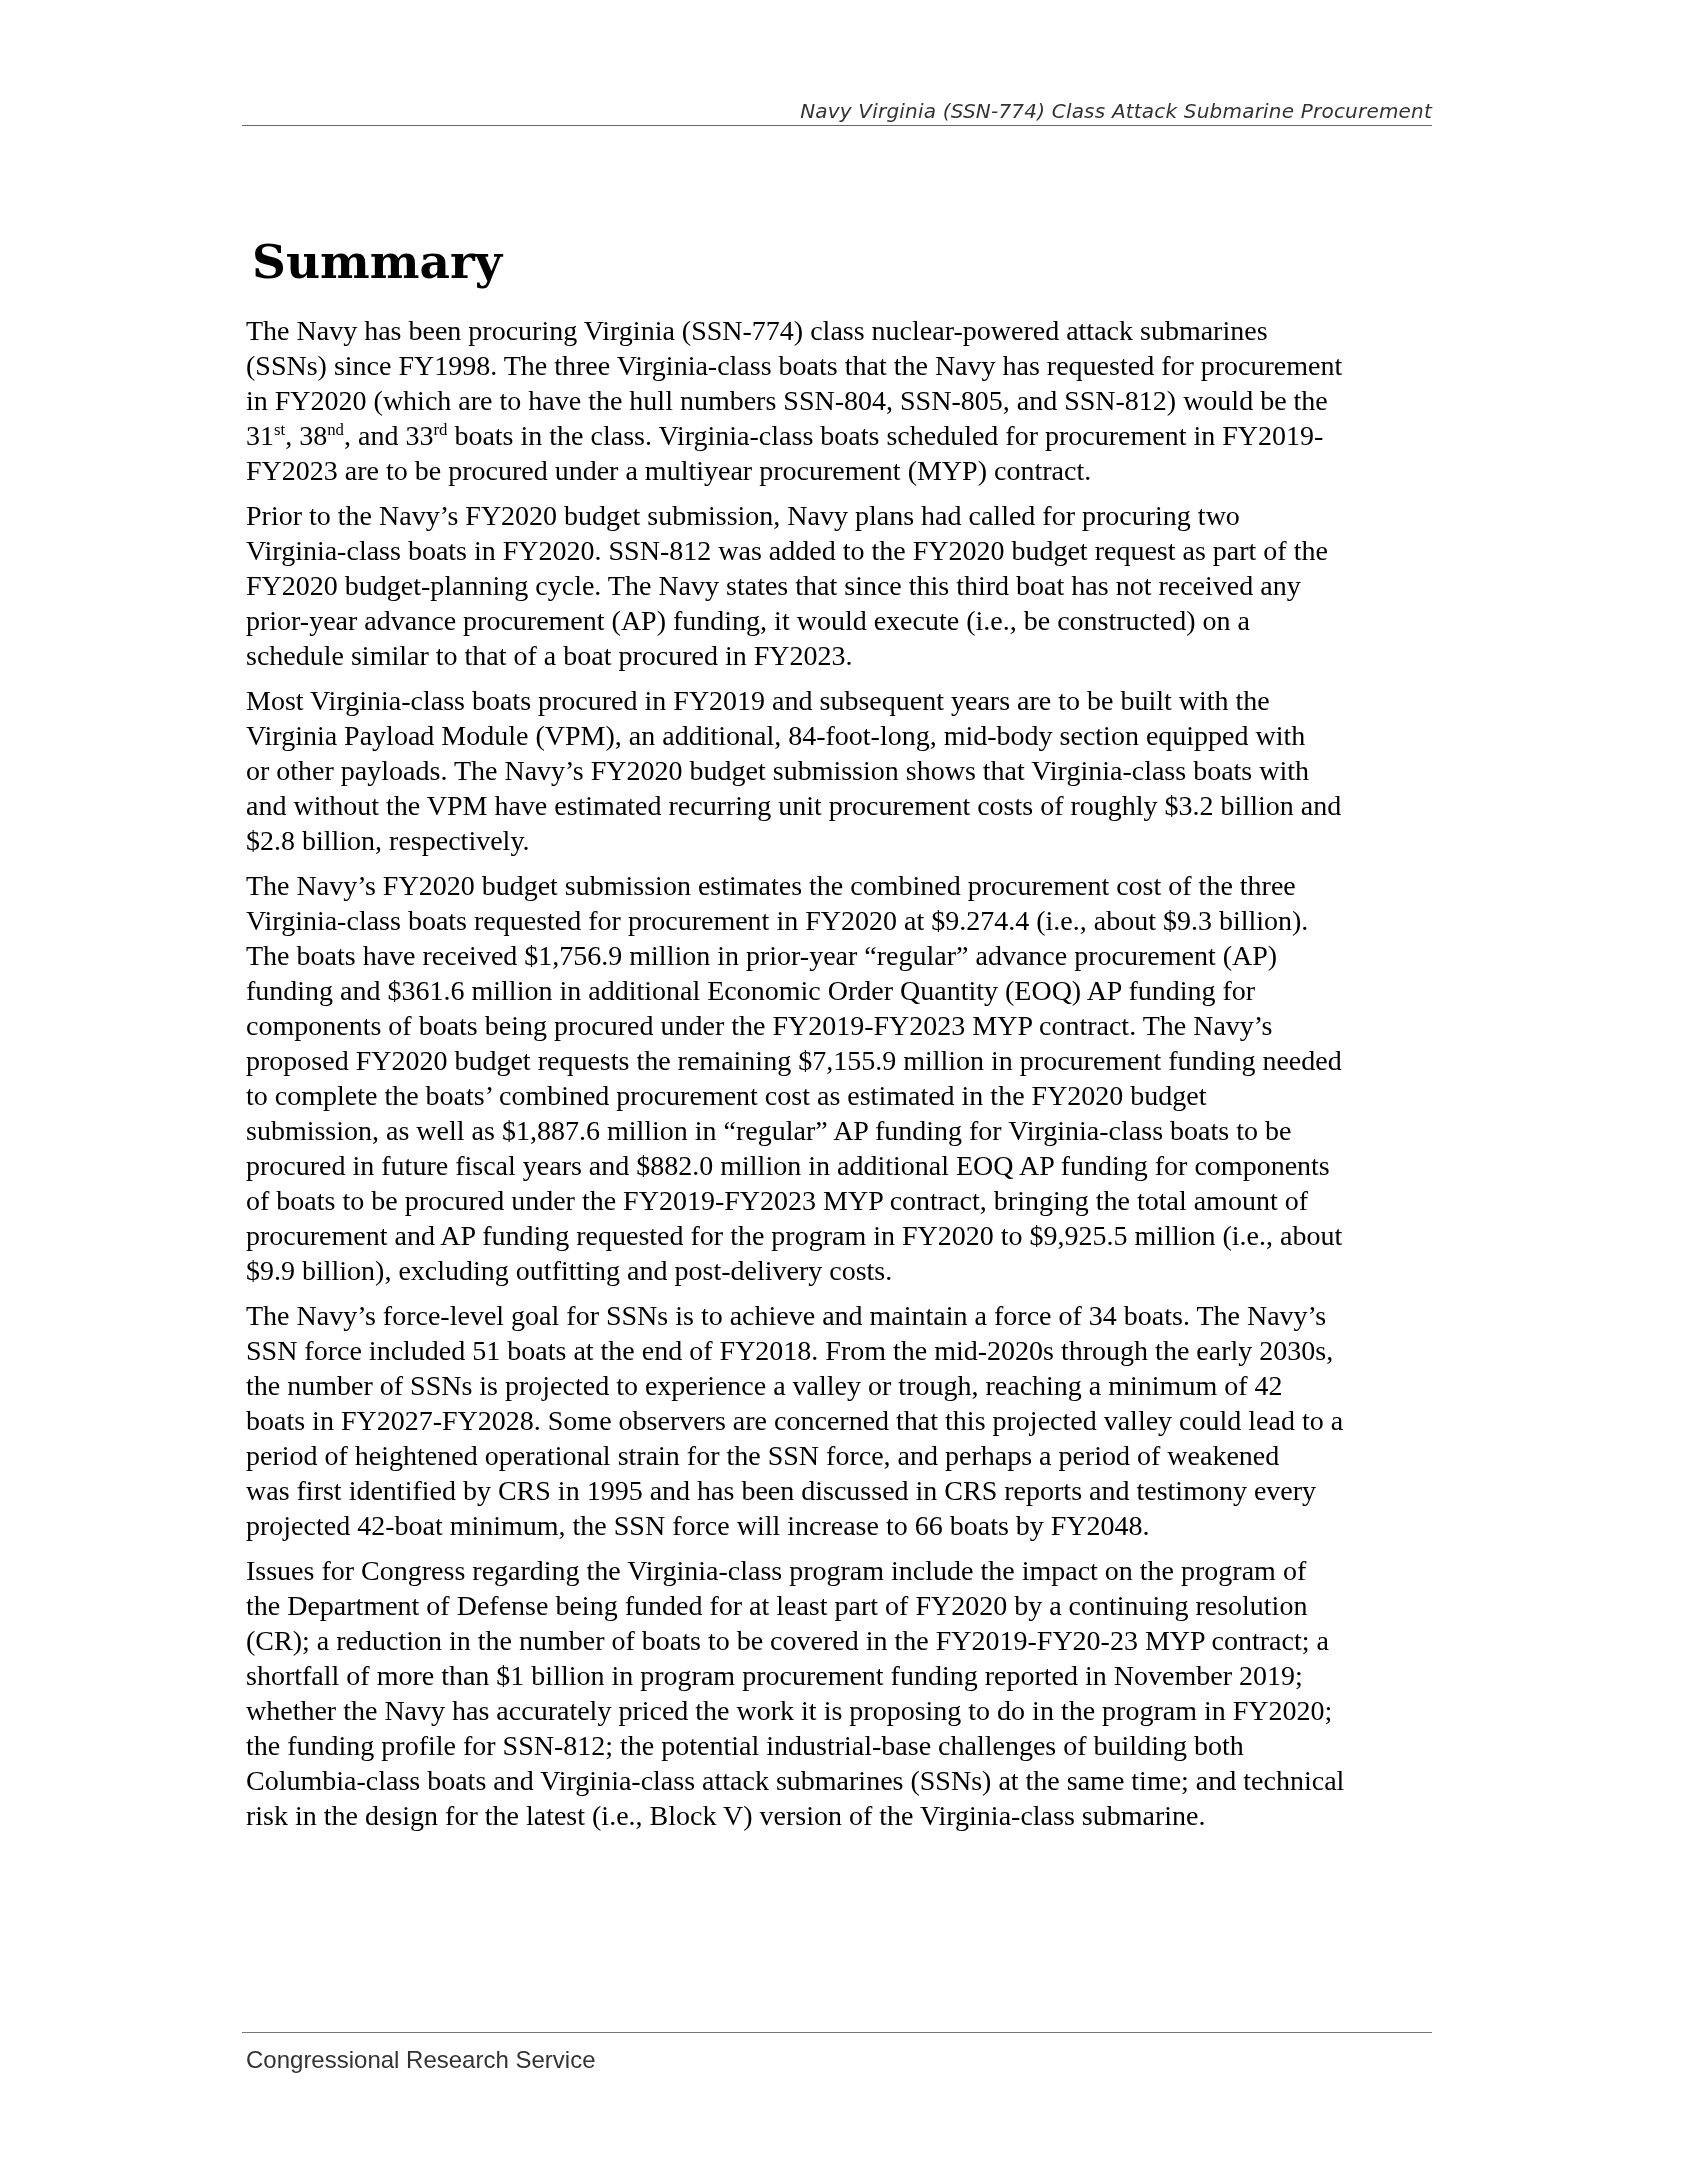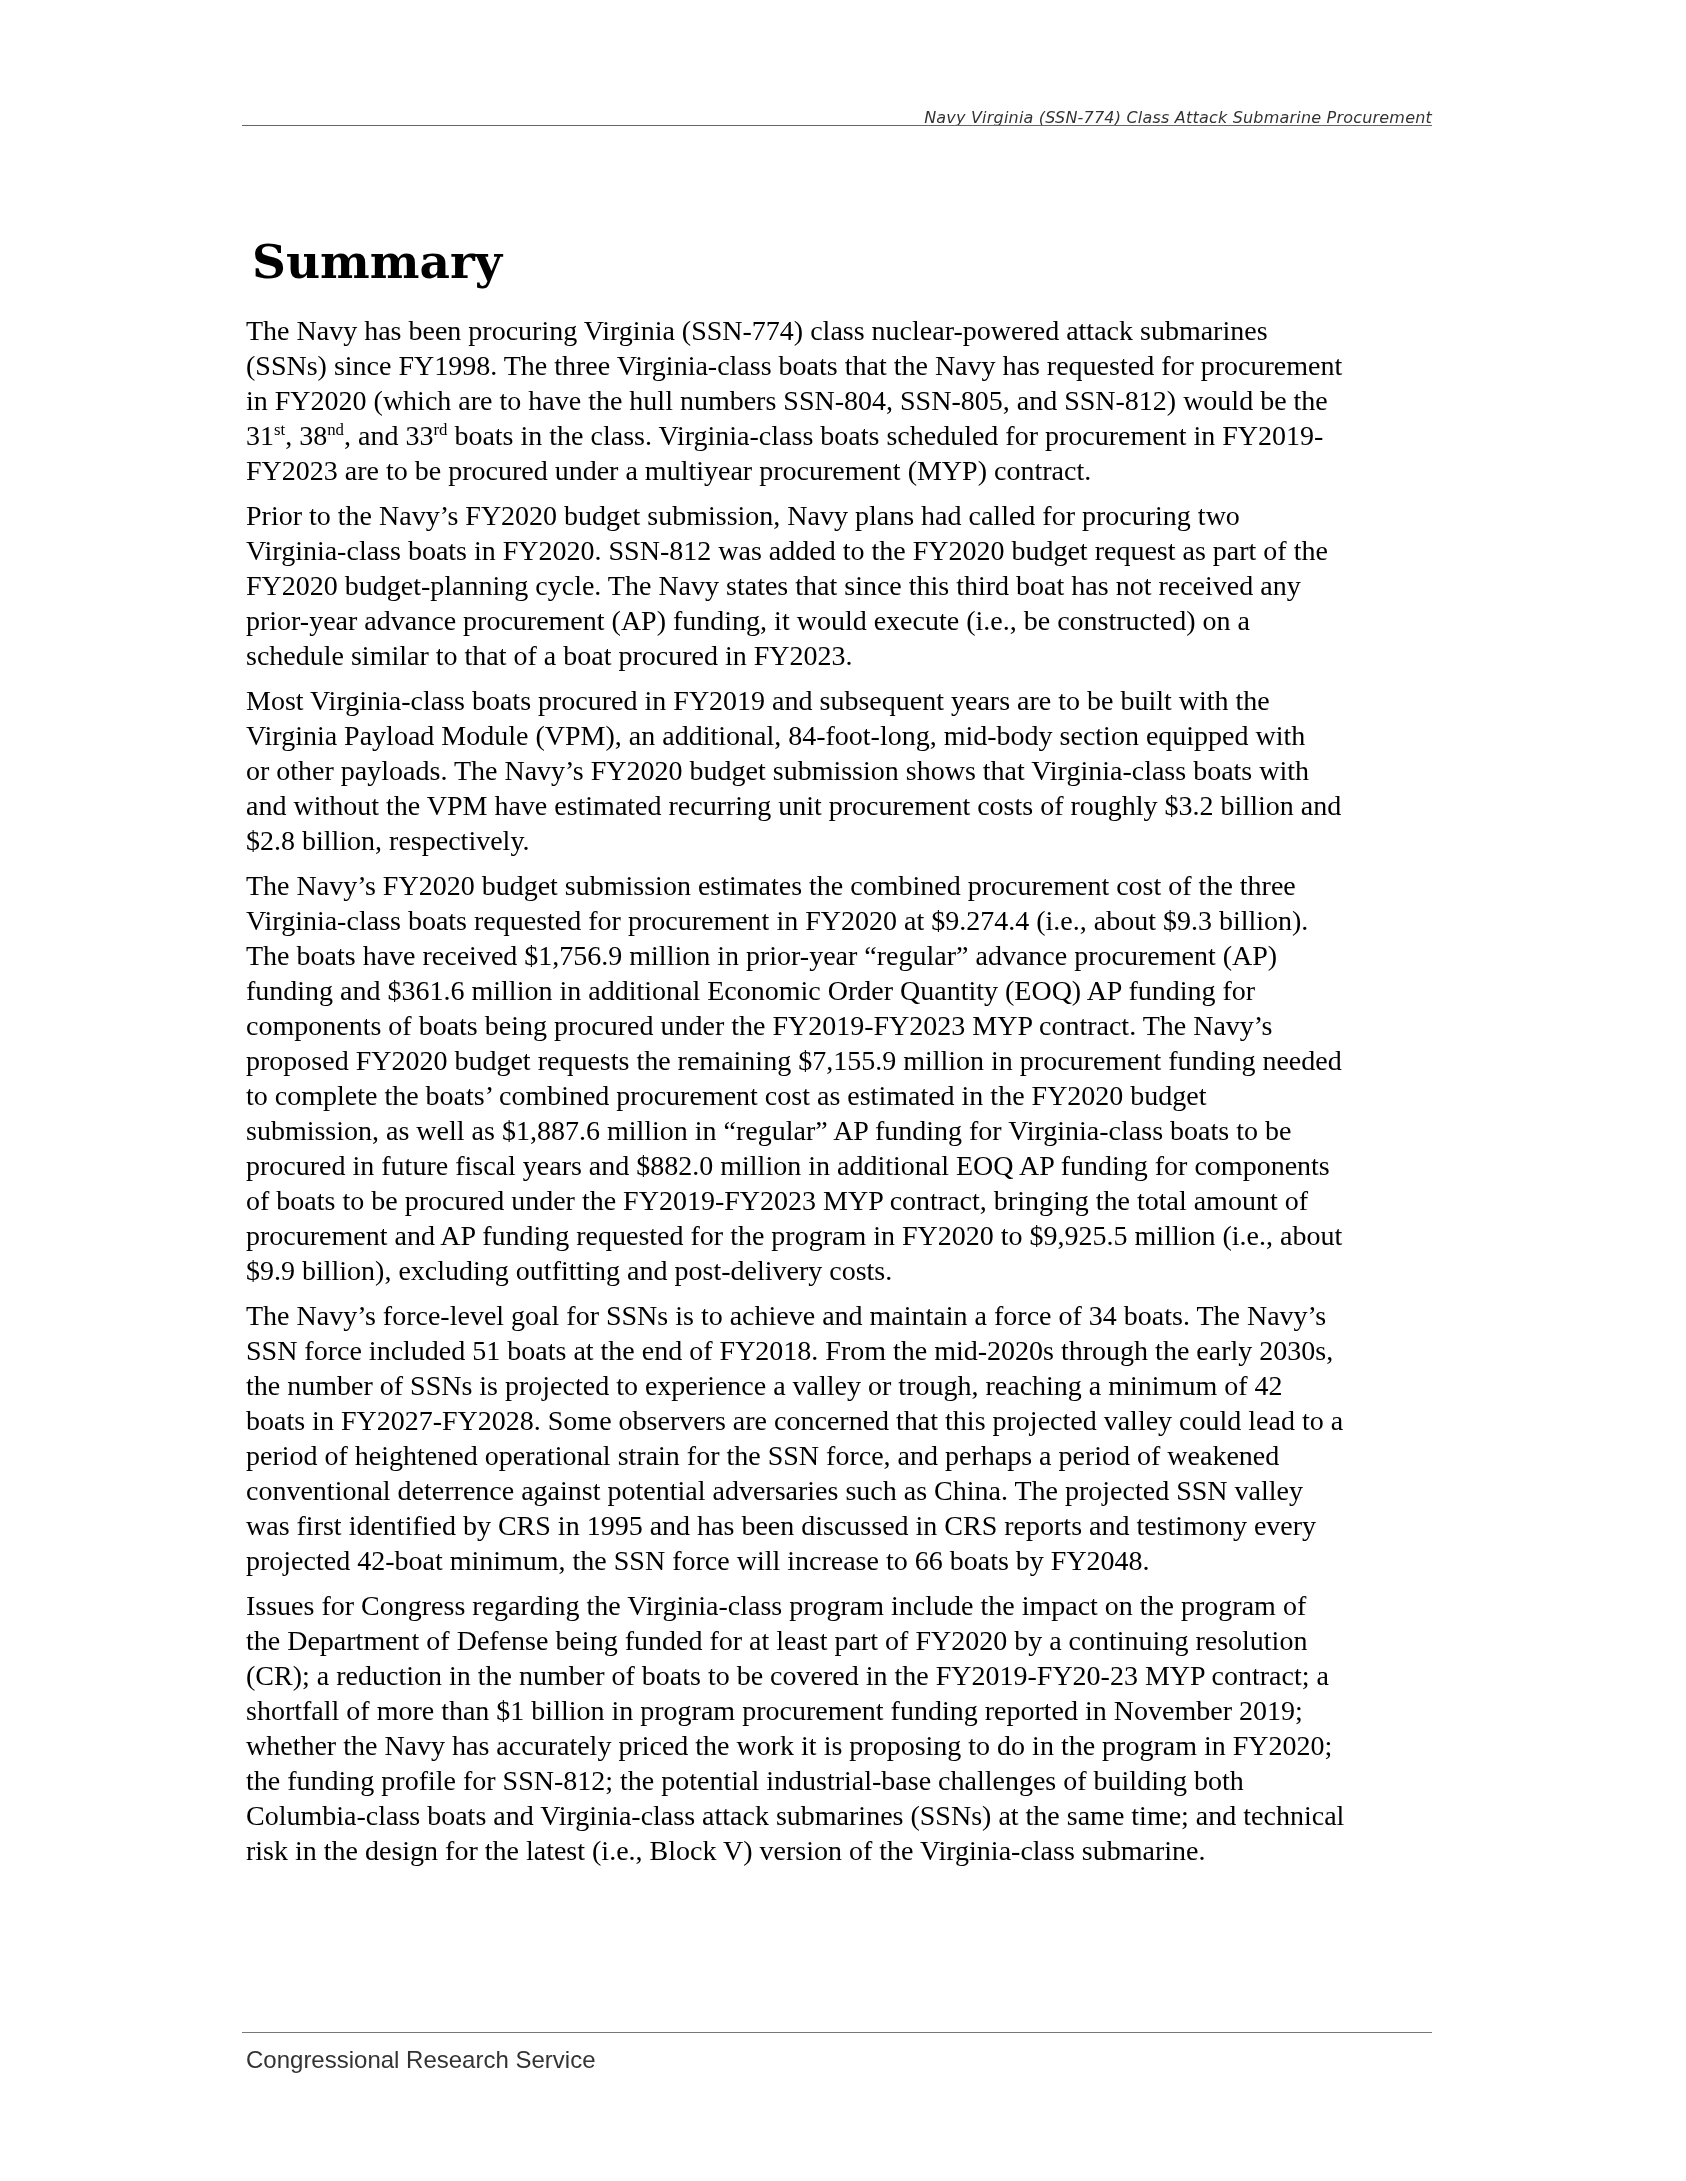--- a/index.html
+++ b/index.html
@@ -1,21 +1,21 @@
 <!DOCTYPE html>
 <html style="font-size:14.7px"><head>
 <meta charset="utf-8">
 <style>
   html, body { margin: 0; padding: 0; background: #ffffff; }
   body { width: 1686px; height: 2182px; position: relative; overflow: hidden; }
   .page { position: absolute; left: 0; top: 0; width: 1686px; height: 2182px; background: #fff; }
   .running-header {
-    position: absolute; left: 242px; top: 108px; width: 1190px;
+    position: absolute; left: 242px; top: 99px; width: 1190px;
     text-align: right; font-family: "DejaVu Sans", sans-serif; font-style: italic;
-    font-size: 16px; color: #333; letter-spacing: 0.2px;
+    font-size: 20px; color: #333; letter-spacing: 0.2px;
   }
   .header-rule { position: absolute; left: 242px; top: 125px; width: 1190px; height: 0; border-top: 1.4px solid #666; }
   .title {
     position: absolute; left: 246px; top: 228px; margin: 6px;
     font-family: "DejaVu Serif", serif; font-weight: bold; font-size: 47px; color: #000;
   }
   .body { position: absolute; left: 246px; top: 305px; width: 1194px; }
   .para {
     font-family: "Liberation Serif", serif; font-size: 28px; line-height: 35px; color: #000;
     margin: 8px 0 10px 0; white-space: nowrap;
@@ -72,21 +72,20 @@
         <span class="ln">of boats to be procured under the FY2019-FY2023 MYP contract, bringing the total amount of</span>
         <span class="ln">procurement and AP funding requested for the program in FY2020 to $9,925.5 million (i.e., about</span>
         <span class="ln">$9.9 billion), excluding outfitting and post-delivery costs.</span>
       </p>
       <p class="para">
         <span class="ln">The Navy’s force-level goal for SSNs is to achieve and maintain a force of 34 boats. The Navy’s</span>
         <span class="ln">SSN force included 51 boats at the end of FY2018. From the mid-2020s through the early 2030s,</span>
         <span class="ln">the number of SSNs is projected to experience a valley or trough, reaching a minimum of 42</span>
         <span class="ln">boats in FY2027-FY2028. Some observers are concerned that this projected valley could lead to a</span>
         <span class="ln">period of heightened operational strain for the SSN force, and perhaps a period of weakened</span>
-        <span class="ln">conventional deterrence against potential adversaries such as China. The projected SSN valley</span>
         <span class="ln">was first identified by CRS in 1995 and has been discussed in CRS reports and testimony every</span>
         <span class="ln">projected 42-boat minimum, the SSN force will increase to 66 boats by FY2048.</span>
       </p>
       <p class="para">
         <span class="ln">Issues for Congress regarding the Virginia-class program include the impact on the program of</span>
         <span class="ln">the Department of Defense being funded for at least part of FY2020 by a continuing resolution</span>
         <span class="ln">(CR); a reduction in the number of boats to be covered in the FY2019-FY20-23 MYP contract; a</span>
         <span class="ln">shortfall of more than $1 billion in program procurement funding reported in November 2019;</span>
         <span class="ln">whether the Navy has accurately priced the work it is proposing to do in the program in FY2020;</span>
         <span class="ln">the funding profile for SSN-812; the potential industrial-base challenges of building both</span>

